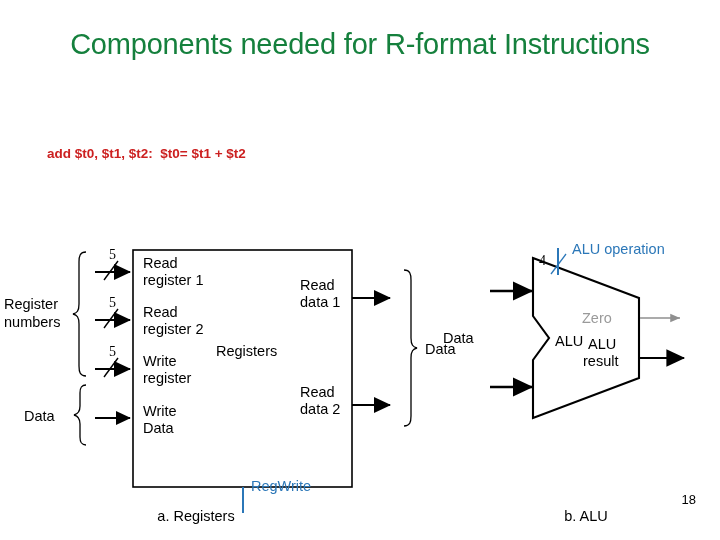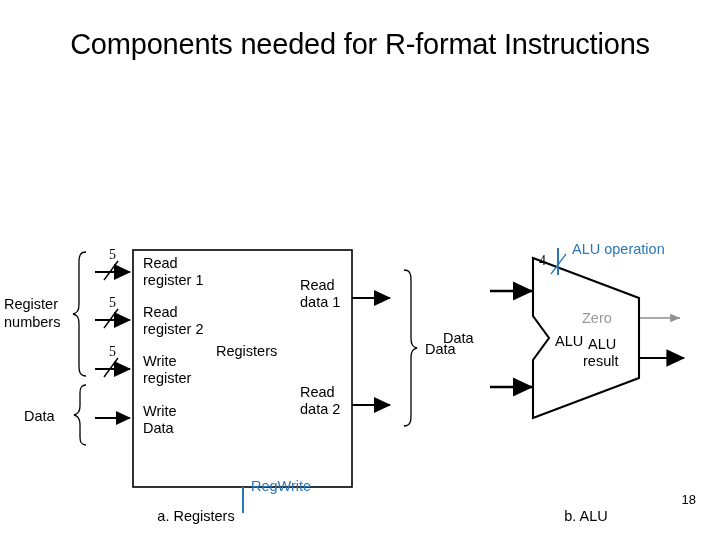--- a/index.html
+++ b/index.html
@@ -24,21 +24,21 @@
     background: #ffffff;
   }
 
   
   .title {
     position: absolute;
     left: 30px;
     top: 28px;
     width: 660px;
     text-align: center;
-    color: #000000;
+    color: #15803d;
     font-size: 29px;
     line-height: 33px;
     font-weight: 400;
     font-family: "Liberation Sans", sans-serif;
     letter-spacing: -0.2px;
   }
 
   
   .instr {
     position: absolute;
@@ -89,20 +89,21 @@
     text-align: right;
   }
 </style>
 </head>
 <body>
 
 <div id="slide">
 
   <div class="title">Components needed for R-format Instructions</div>
 
+  <div class="instr instr-1">add $t0, $t1, $t2:  $t0= $t1 + $t2</div>
 
   <div id="figure">
     <svg width="720" height="310" viewBox="0 0 720 310" xmlns="http://www.w3.org/2000/svg">
       <defs>
         <marker id="arrThick" markerWidth="9" markerHeight="9" refX="8" refY="4.5" orient="auto">
           <path d="M0,0.5 L8.5,4.5 L0,8.5 Z" fill="#000"></path>
         </marker>
         <marker id="arrThin" markerWidth="8" markerHeight="8" refX="7.5" refY="4" orient="auto">
           <path d="M0,0.8 L7.5,4 L0,7.2 Z" fill="#8f8f8f"></path>
         </marker>

